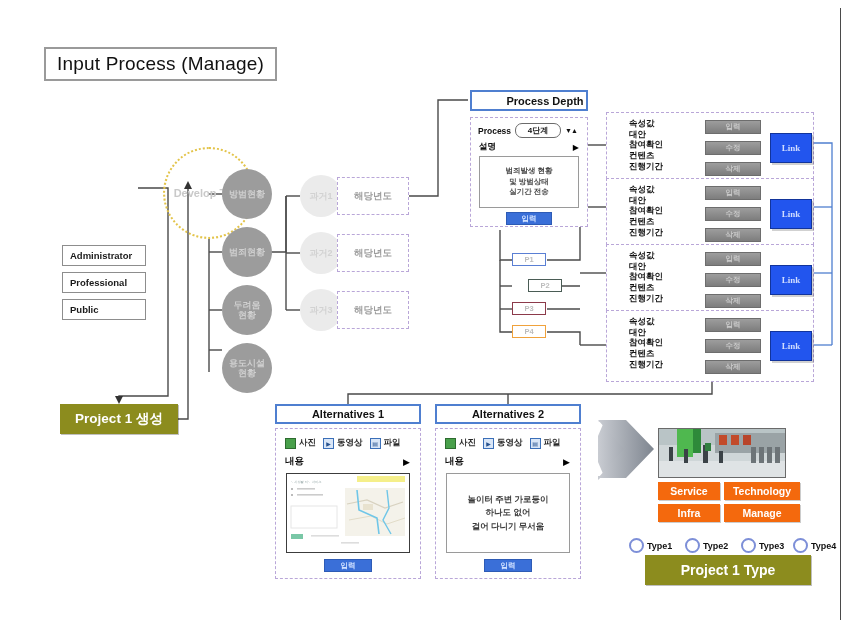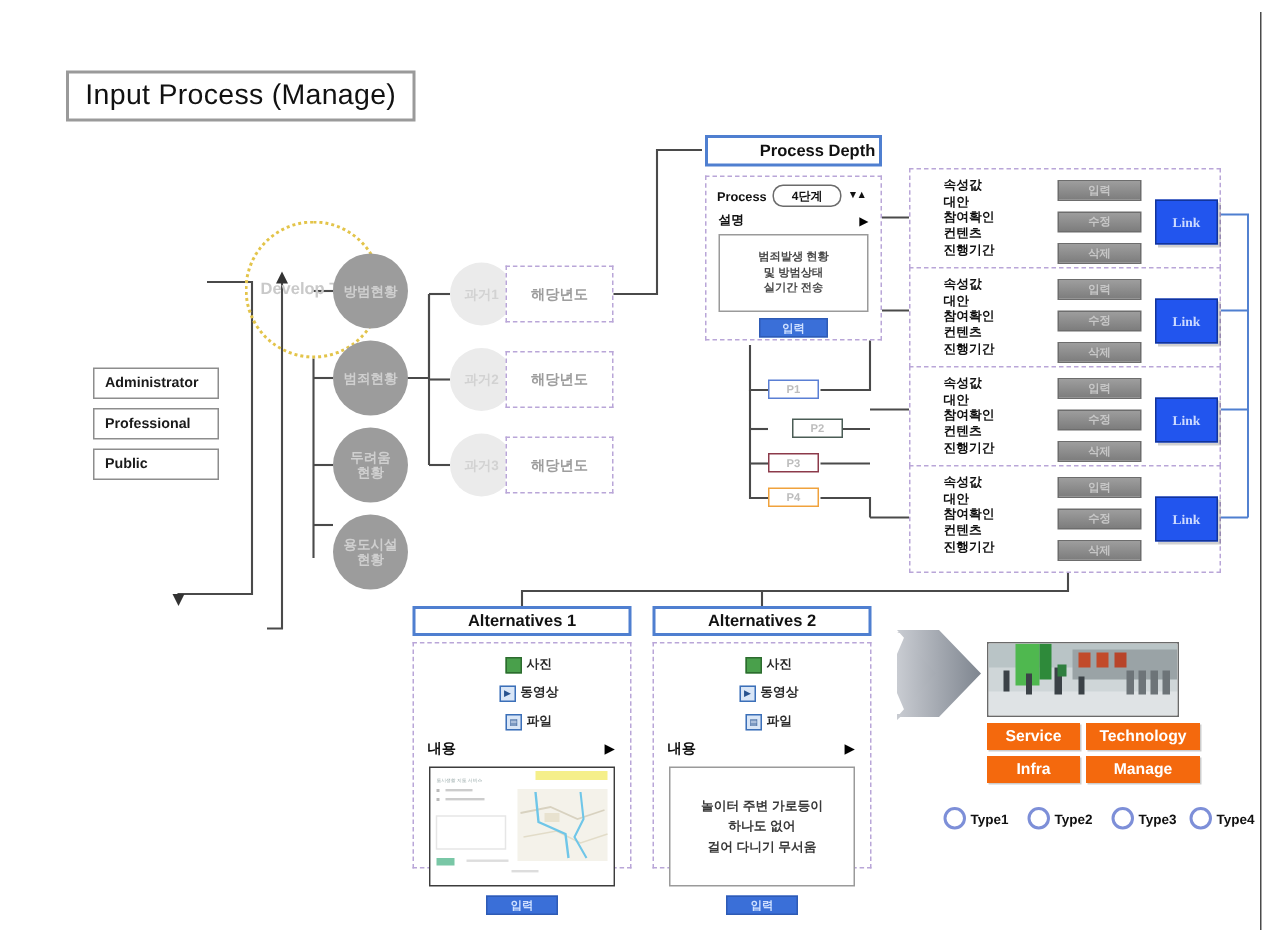--- a/index.html
+++ b/index.html
@@ -132,21 +132,21 @@
 
   
   .alt-head{
     width:146px;height:20px;border:2px solid #4f7fd0;background:#fff;
     display:flex;align-items:center;justify-content:center;
     font-size:11px;font-weight:bold;color:#111;
   }
   .alt-body{
     width:146px;height:151px;border:1px dashed #b9a6d8;background:#fff;
   }
-  .alt-icons{display:flex;align-items:center;gap:7px;padding:8px 0 0 9px;flex-direction:column;}
+  .alt-icons{display:flex;align-items:center;gap:7px;padding:8px 0 0 9px;}
   .alt-ic{display:flex;align-items:center;gap:3px;font-size:8.5px;font-weight:bold;color:#2a2a2a;}
   .ic-sq{width:9px;height:9px;border:1px solid #3b6fb8;background:#d9e6f7;display:flex;align-items:center;justify-content:center;font-size:6px;color:#27528f;}
   .ic-photo{background:#49a04b;border-color:#2d6b2f;}
   .alt-content-row{display:flex;align-items:center;justify-content:space-between;padding:6px 10px 0 9px;}
   .alt-content-lab{font-size:9.5px;font-weight:bold;color:#111;}
   .alt-textbox{
     margin:5px auto 0 auto;width:122px;height:78px;border:1px solid #9a9a9a;background:#fff;
     display:flex;align-items:center;justify-content:center;text-align:center;
     font-size:8.5px;font-weight:bold;color:#3a3a3a;line-height:1.6;
   }
@@ -248,20 +248,21 @@
   <div class="abs role-box" style="top:245px;">
     <span>Administrator</span>
   </div>
   <div class="abs role-box" style="top:272px;">
     <span>Professional</span>
   </div>
   <div class="abs role-box" style="top:299px;">
     <span>Public</span>
   </div>
 
+  <div class="abs proj-create">Project 1 생성</div>
 
   <div class="abs dev-type">Develop Type</div>
 
   <div class="abs gcircle" style="left:222px;top:169px;">
     <span>방범현황</span>
   </div>
   <div class="abs gcircle" style="left:222px;top:227px;">
     <span>범죄현황</span>
   </div>
   <div class="abs gcircle" style="left:222px;top:285px;flex-direction:column;">
@@ -511,14 +512,15 @@
     <div class="type-item" style="width:52px;">
       <span class="radio"></span>
       <span class="type-lab">Type3</span>
     </div>
     <div class="type-item" style="width:44px;">
       <span class="radio"></span>
       <span class="type-lab">Type4</span>
     </div>
   </div>
 
+  <div class="abs proj-type">Project 1 Type</div>
 
 </div>
 
 </body></html>

